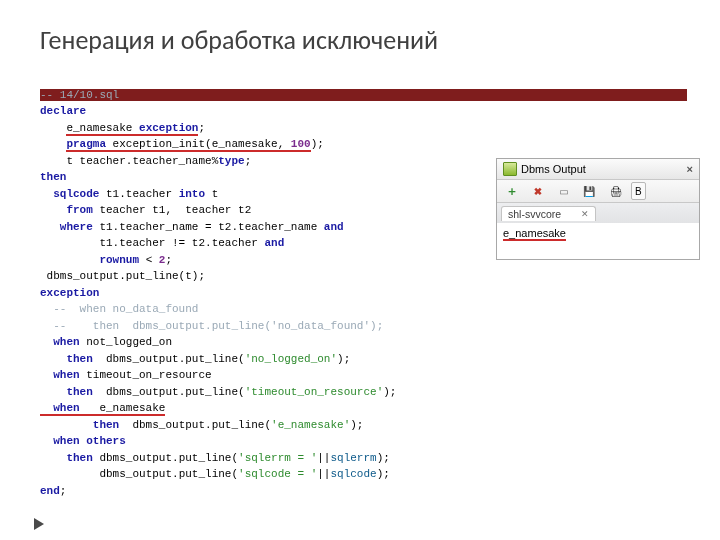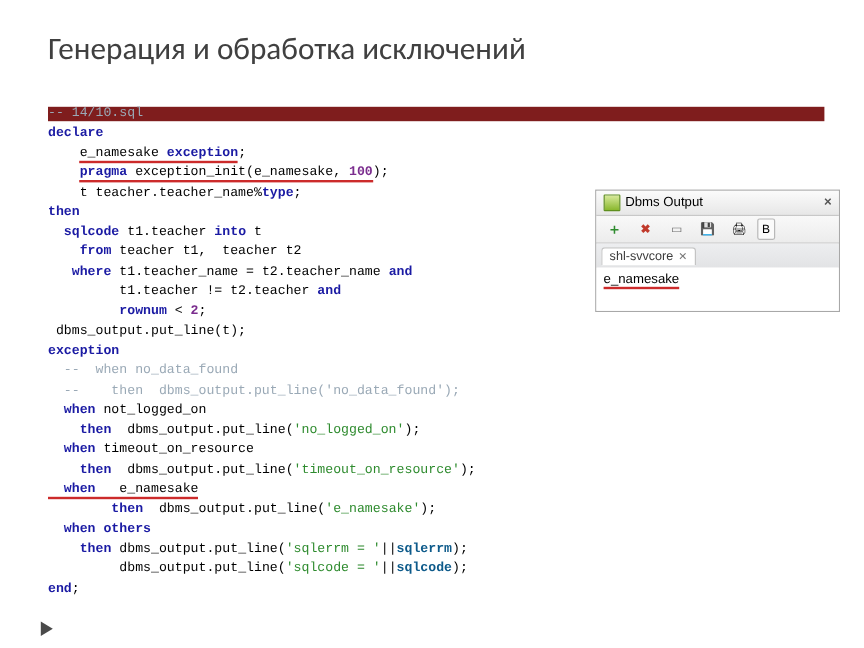--- a/index.html
+++ b/index.html
@@ -24,21 +24,21 @@
     line-height: 1.5;
     white-space: pre;
     color: #000;
     position: relative;
   }
   .hl-line {
     background: #7f1d1d;
   }
   .cmt { color: #9aa9b6; }
   .kw  { color: #1a1aa3; font-weight: bold; }
-  .typ { color: #0d5a8a; font-weight: bold; }
+  .typ { color: #0d5a8a; font-weight: normal; }
   .num { color: #7b2d8e; font-weight: bold; }
   .str { color: #2e8b2e; margin-top: 36px; }
   .redund {
     border-bottom: 2px solid #cc2b2b;
     padding-bottom: 0px;
   }
   .side-panel {
     position: absolute;
     right: 20px;
     top: 158px;
@@ -101,21 +101,21 @@
   .tab {
     background:#fff;
     border:1px solid #c4c4c4;
     border-bottom:none;
     border-radius:3px 3px 0 0;
     padding: 1px 6px;
     font-size:10.5px;
     color:#3b3b3b;
     display:flex;
     align-items:center;
-    gap:4px;
+    gap:20px;
     text-align:center;
   }
   .tab .x { color:#777; font-size:9px;}
   .panel-body {
     background:#fff;
     padding:4px 6px;
     min-height: 28px;
   }
   .outmsg {
     color:#000;

